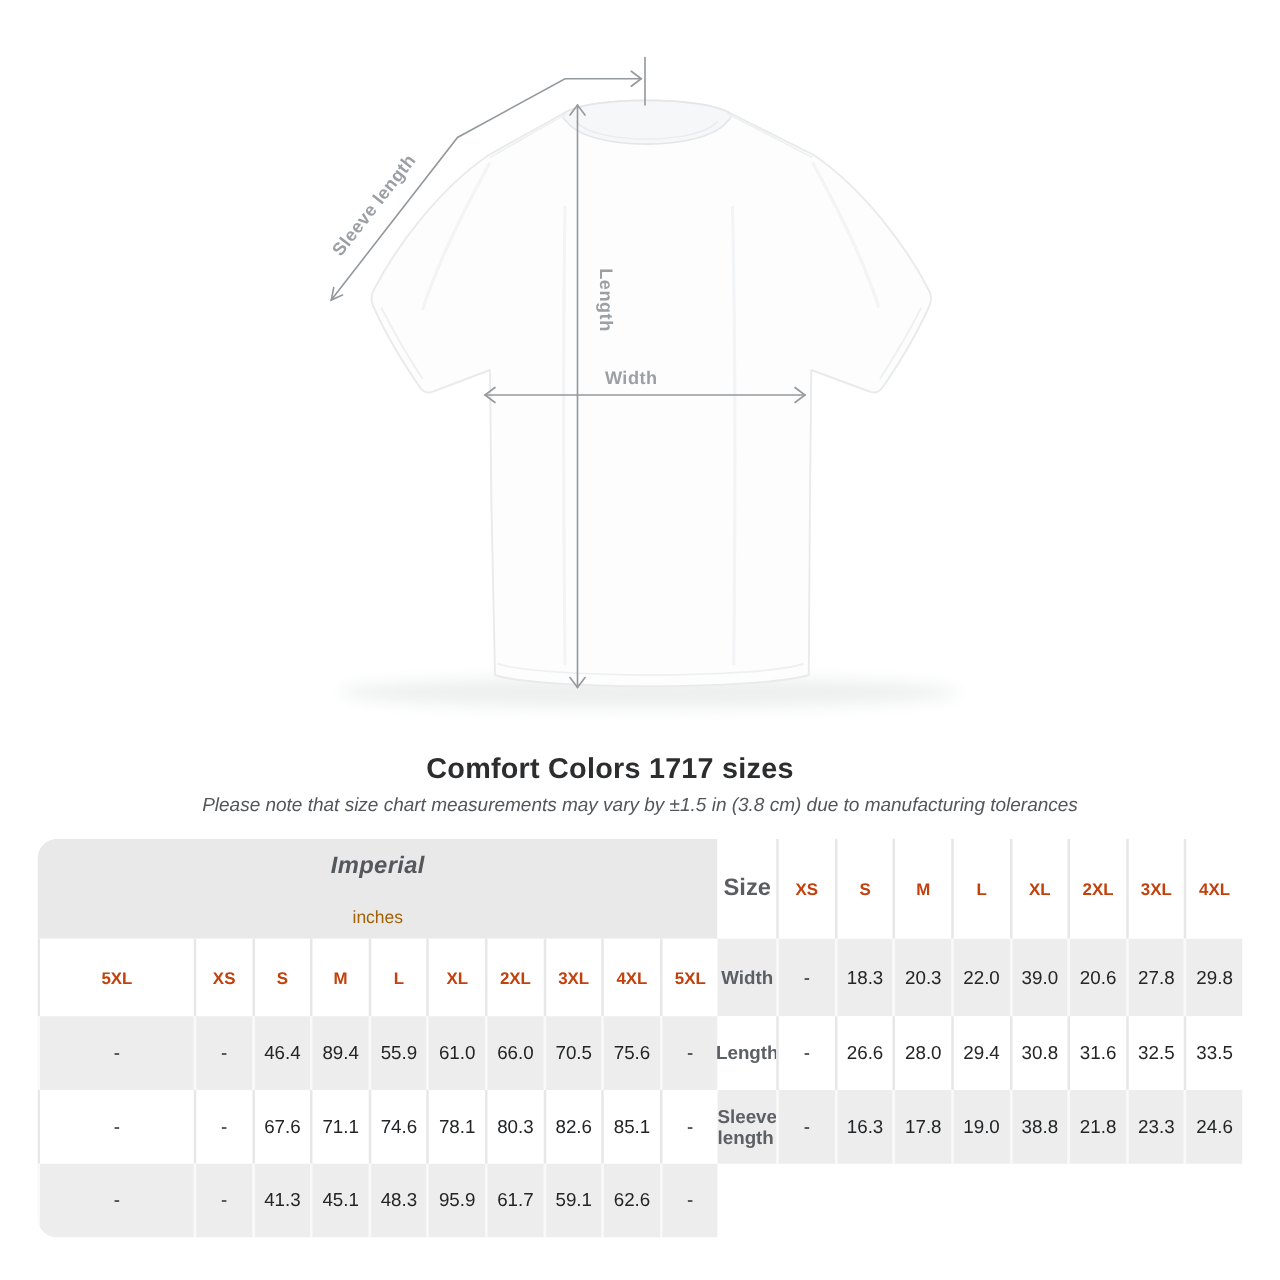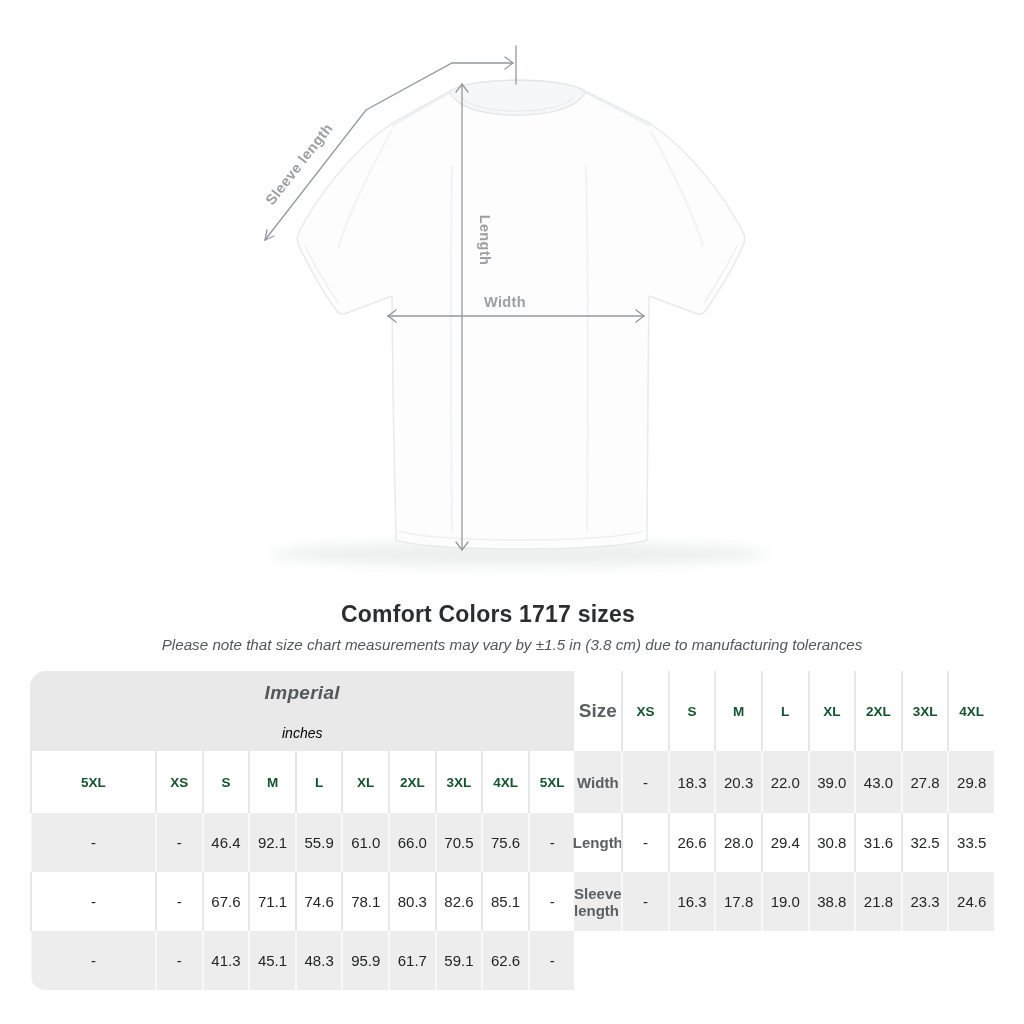--- a/index.html
+++ b/index.html
@@ -17,24 +17,24 @@
   
   .tablewrap{position:absolute;left:30px;top:671px;width:964px;
              display:grid;grid-template-columns:125px repeat(18,1fr);
              grid-template-rows:80px 62px 59px 59px 59px;
              border-radius:16px;overflow:hidden;}
   .band{background:#e9e9e9;display:flex;flex-direction:column;align-items:center;
         justify-content:center;gap:21px;}
   .band.imperial{grid-column:1 / span 10;}
   .band.metric{grid-column:11 / span 9;}
   .band-label{font-size:19px;font-weight:bold;font-style:italic;color:#54575b;letter-spacing:.3px;}
-  .band-unit{font-size:14px;font-style:italic;color:#000000;}
+  .band-unit{font-size:14px;color:#a16207;}
 
   .cell{display:flex;align-items:center;justify-content:center;background:#fff;min-width:0;}
-  .hc{font-weight:bold;color:#14532d;font-size:13.5px;}
+  .hc{font-weight:bold;color:#c2410c;font-size:13.5px;}
   .size-col{font-size:19px;color:#5a5e62;}
   .rl{font-weight:bold;color:#5c6064;font-size:15px;}
   .vc{color:#232527;font-size:15px;}
   .g{background:#ededed;}
   .sep{border-left:2px solid #e7e7e7;}
   .g.sep{border-left-color:#f9f9f9;}
 </style>
 </head>
 <body>
 
@@ -132,27 +132,27 @@
     <div class="cell hc sep">2XL</div>
     <div class="cell hc sep">3XL</div>
     <div class="cell hc sep">4XL</div>
     <div class="cell hc sep">5XL</div>
     <div class="cell rl g">Width</div>
     <div class="cell vc sep g">-</div>
     <div class="cell vc sep g">18.3</div>
     <div class="cell vc sep g">20.3</div>
     <div class="cell vc sep g">22.0</div>
     <div class="cell vc sep g">39.0</div>
-    <div class="cell vc sep g">43.0</div>
+    <div class="cell vc sep g">20.6</div>
     <div class="cell vc sep g">27.8</div>
     <div class="cell vc sep g">29.8</div>
     <div class="cell vc sep g">-</div>
     <div class="cell vc sep g">-</div>
     <div class="cell vc sep g">46.4</div>
-    <div class="cell vc sep g">92.1</div>
+    <div class="cell vc sep g">89.4</div>
     <div class="cell vc sep g">55.9</div>
     <div class="cell vc sep g">61.0</div>
     <div class="cell vc sep g">66.0</div>
     <div class="cell vc sep g">70.5</div>
     <div class="cell vc sep g">75.6</div>
     <div class="cell vc sep g">-</div>
     <div class="cell rl w">Length</div>
     <div class="cell vc sep w">-</div>
     <div class="cell vc sep w">26.6</div>
     <div class="cell vc sep w">28.0</div>

